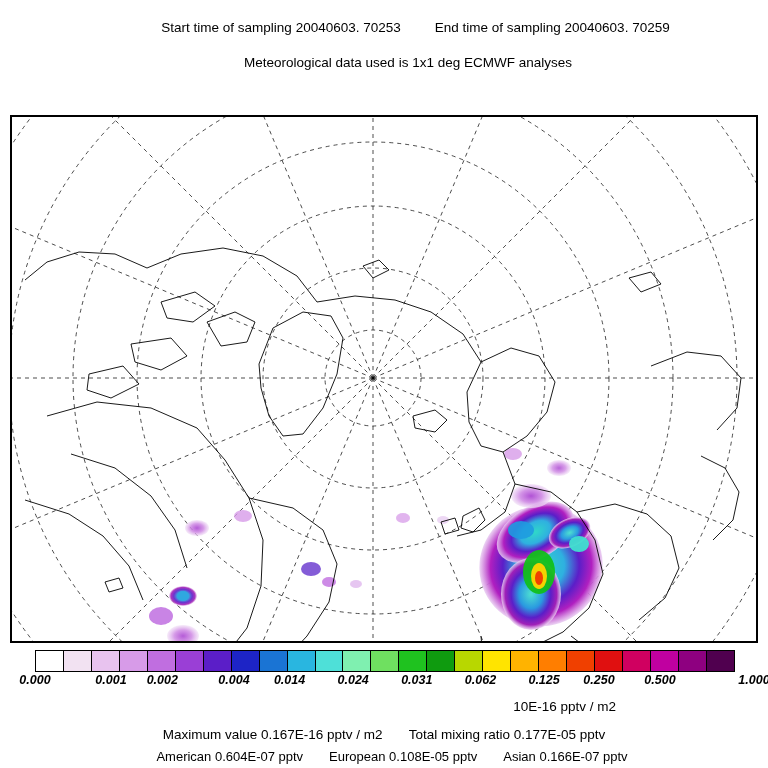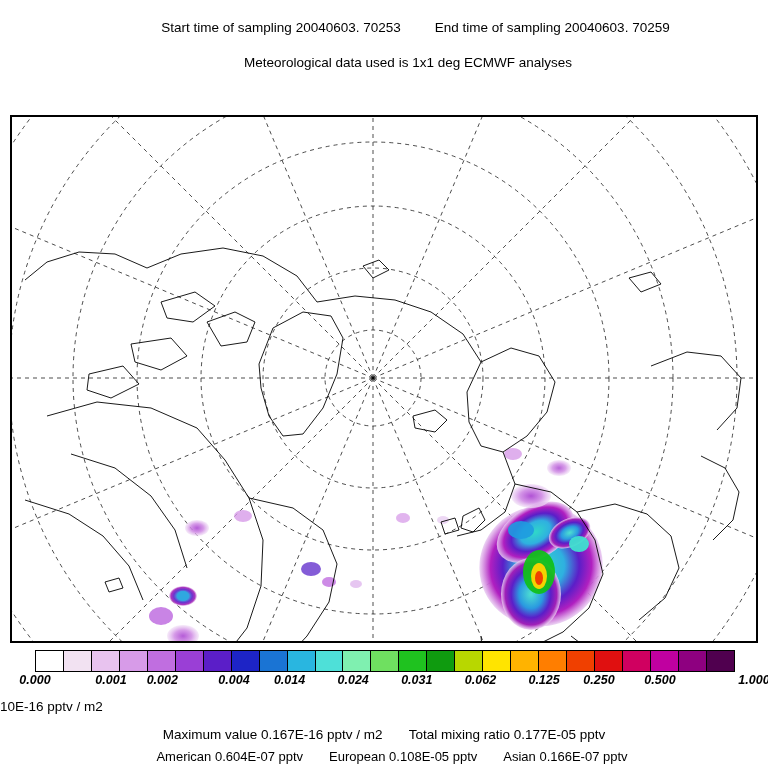--- a/index.html
+++ b/index.html
@@ -88,21 +88,21 @@
     font-size: 12.5px;
     font-weight: bold;
     text-align: center;
     width: 56px;
   }
   .cbar-unit {
     position: absolute;
     left: 0;
     top: 694px;
     width: 616px;
-    text-align: left;
+    text-align: right;
     font-size: 13.5px;
   }
   .footer1 {
     position: absolute;
     left: 0;
     top: 722px;
     width: 768px;
     text-align: center;
     font-size: 13.5px;
   }

